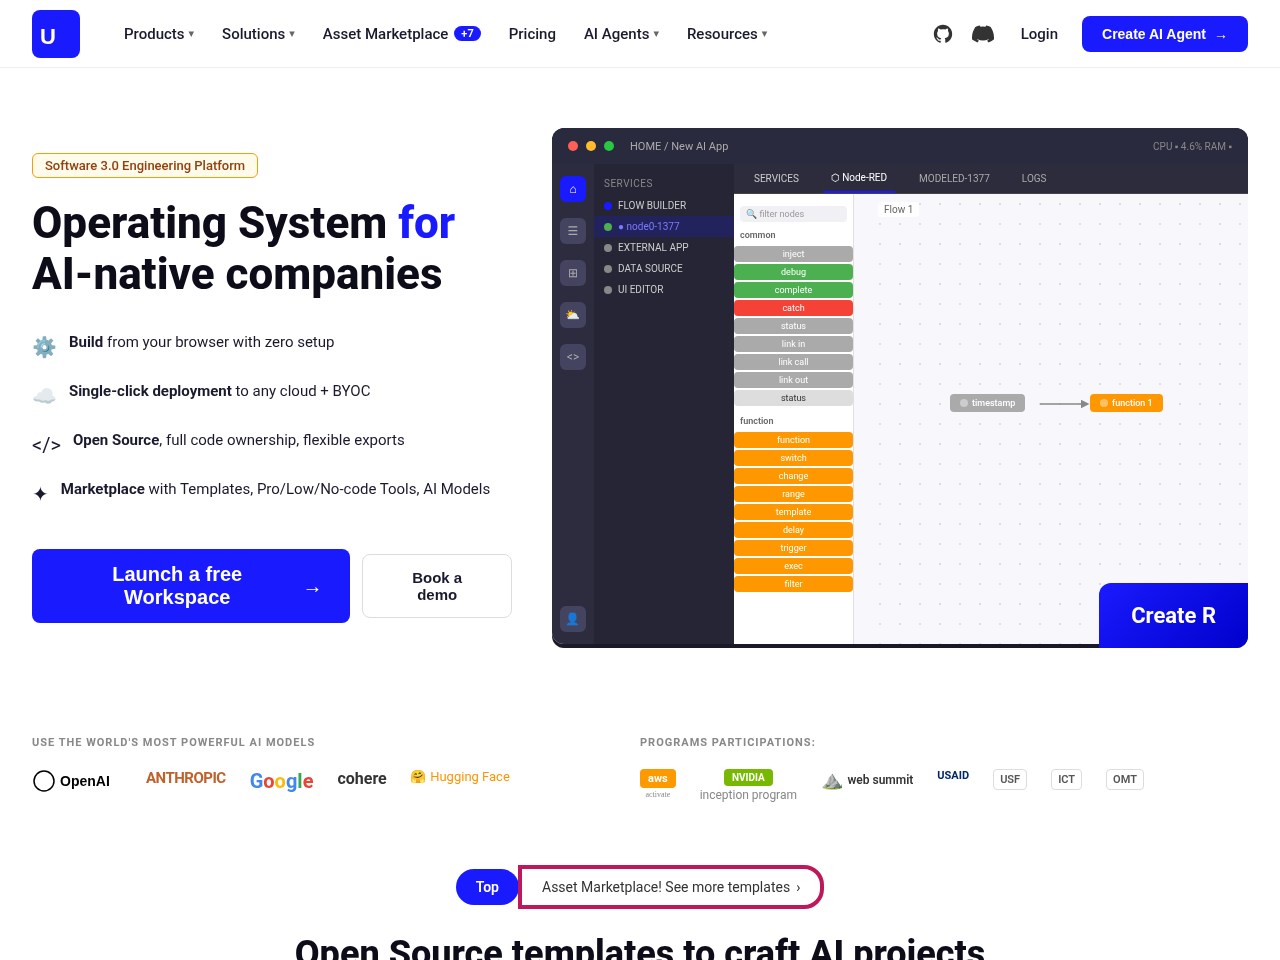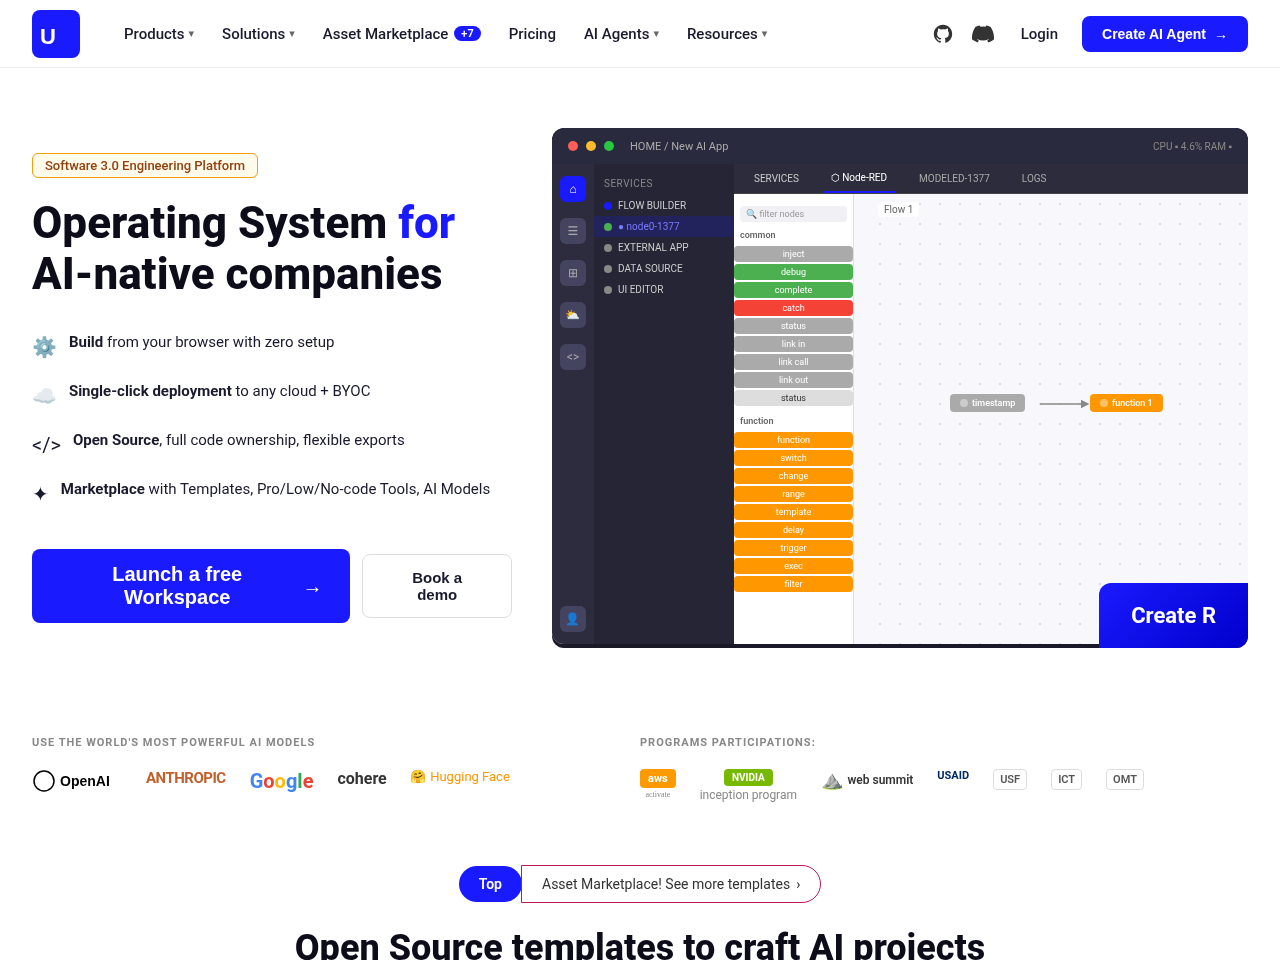--- a/index.html
+++ b/index.html
@@ -130,21 +130,21 @@
     .logo-small { color: #555; font-size: 11px; font-weight: 600; padding: 3px 6px; border: 1px solid #ddd; border-radius: 4px; }
 
     
     .bottom-section { padding: 32px 32px 0; text-align: center; }
     .bottom-pill-row { display: flex; align-items: center; justify-content: center; gap: 0; margin-bottom: 24px; }
     .bottom-pill {
       background: #1a1aff; color: #fff; border-radius: 20px;
       padding: 10px 20px; font-size: 14px; font-weight: 600; cursor: pointer;
     }
     .bottom-link {
-      background: #fff; border: 1px solid #be185d; border-radius: 0 20px 20px 0;
+      background: #fff; border: 4px solid #be185d; border-radius: 0 20px 20px 0;
       padding: 10px 20px; font-size: 14px; color: #333; cursor: pointer;
       display: flex; align-items: center; gap: 6px; margin-left: -1px;
     }
     .bottom-title { font-size: 36px; font-weight: 800; color: #0d0d1a; }
   </style>
 </head>
 <body>
 
 <nav>
   <a class="nav-logo" href="#">

